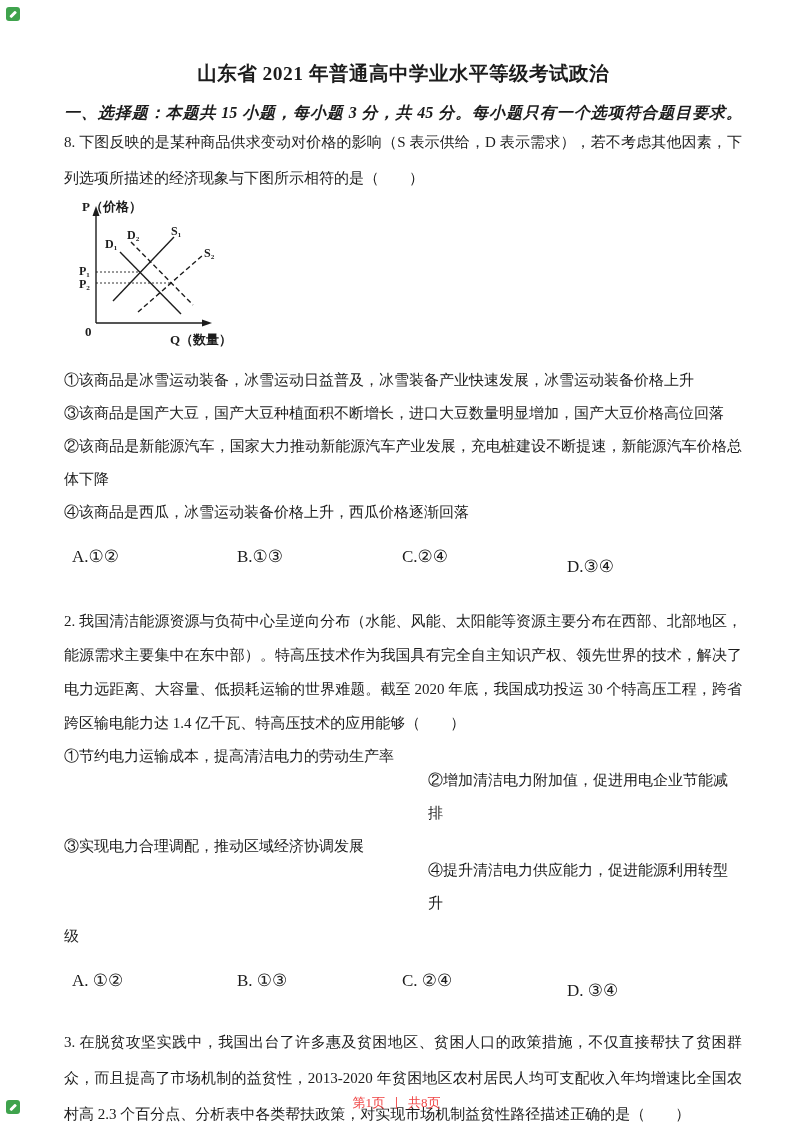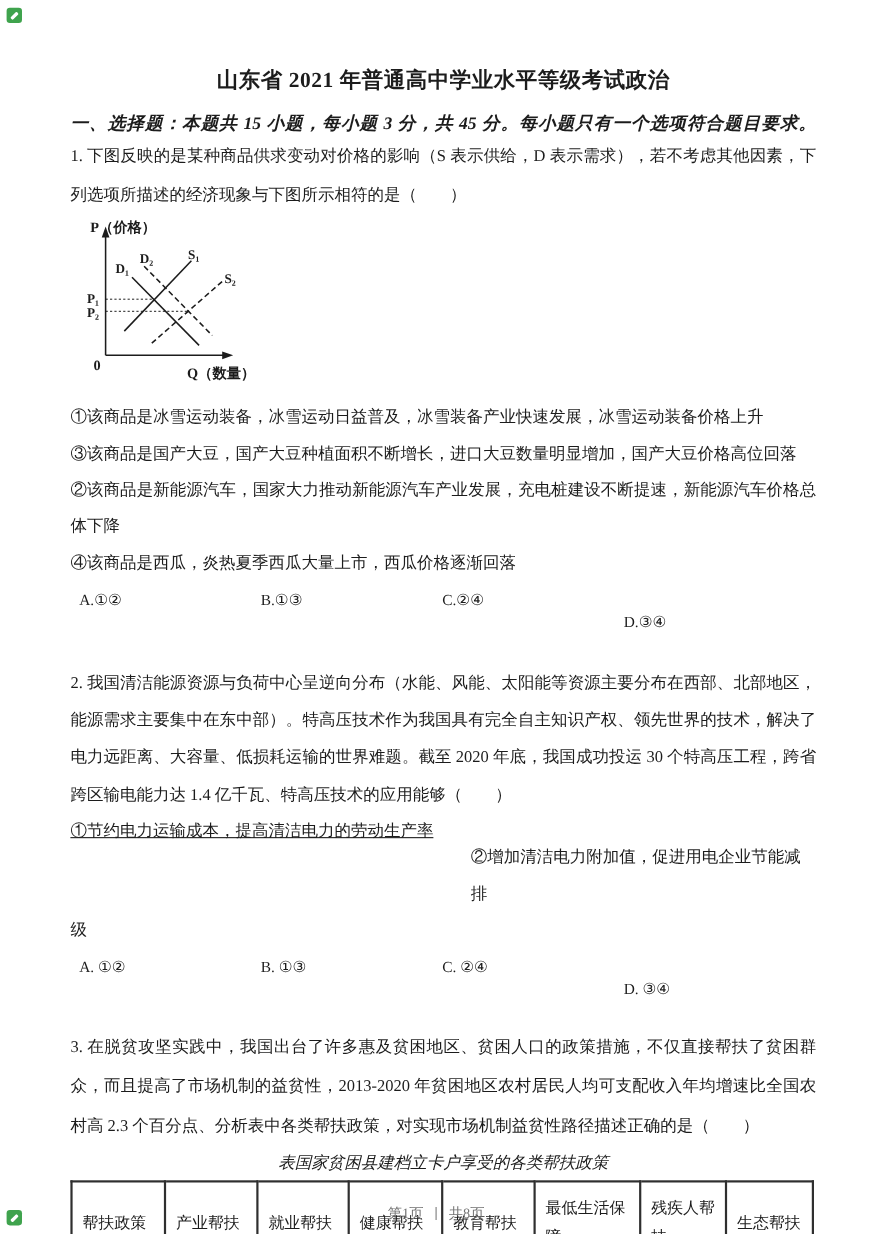--- a/index.html
+++ b/index.html
@@ -27,60 +27,60 @@
   .axis{stroke-width:1.4;}
   .dline{stroke-width:1.4;}
   .dashed{stroke-dasharray:5,3;}
   .dotted{stroke:#1c1c1c;stroke-width:0.9;stroke-dasharray:2,2;fill:none;}
   .ax-label{font-family:"Liberation Serif","DejaVu Serif",serif;font-size:13px;font-weight:bold;fill:#1c1c1c;}
   .ln-label{font-family:"Liberation Serif","DejaVu Serif",serif;font-size:12px;font-weight:bold;fill:#1c1c1c;}
 
   .opts{margin-top:14px;}
   .opts p{font-size:15px;line-height:33px;text-align:justify;}
 
-  .answers{display:flex;margin-top:4px;padding-left:8px;font-size:14px;line-height:27px;}
+  .answers{display:flex;margin-top:4px;padding-left:8px;font-size:17px;line-height:27px;align-items:center;}
   .answers span{flex:0 0 165px;}
   .answers span:last-child{flex:0 0 auto;margin-top:20px;}
 
   .optrow{display:flex;font-size:15px;line-height:33px;}
-  .optrow .l{flex:0 0 364px;text-decoration:underline;}
+  .optrow .l{flex:0 0 364px;}
   .optrow .r{flex:1 1 auto;margin-top:24px;}
   .overflow-line{font-size:15px;line-height:33px;}
 
   .q2{margin-top:24px;}
   .q3{margin-top:20px;}
 
   .tbl-caption{margin-top:4px;font-size:15px;line-height:24px;text-align:center;font-style:italic;}
   table.policy{margin-top:3px;border-collapse:collapse;table-layout:fixed;width:674px;}
   table.policy td{border:2px solid #2f2f2f;height:74px;vertical-align:middle;
         padding:0 7px 0 9px;font-size:14.5px;line-height:26px;word-break:break-all;}
 
   .pagefooter{position:absolute;left:0;right:0;top:1094px;display:flex;justify-content:center;
-        gap:10px;font-size:13px;color:#737373;font-family:"Liberation Serif","DejaVu Serif",serif;}
+        gap:10px;font-size:13px;color:#ef4444;font-family:"Liberation Serif","DejaVu Serif",serif;}
   .pagefooter .sep{font-weight:bold;}
 </style>
 </head>
 <body>
 
 <div class="page">
 
   <div class="corner-marker top">
     <span class="pencil"></span>
   </div>
   <div class="corner-marker bottom">
     <span class="pencil"></span>
   </div>
 
   <main class="content">
 
     <h1 class="title">山东省 2021 年普通高中学业水平等级考试政治</h1>
     <h2 class="section">一、选择题：本题共 15 小题，每小题 3 分，共 45 分。每小题只有一个选项符合题目要求。</h2>
 
     <section>
-      <p class="stem">1. 下图反映的是某种商品供求变动对价格的影响（S 表示供给，D 表示需求），若不考虑其他因素，下列选项所描述的经济现象与下图所示相符的是（　　）</p>
+      <p class="stem">8. 下图反映的是某种商品供求变动对价格的影响（S 表示供给，D 表示需求），若不考虑其他因素，下列选项所描述的经济现象与下图所示相符的是（　　）</p>
 
       <svg class="figure" viewBox="0 0 252 152" width="252" height="152" aria-hidden="true">
         <line class="axis" x1="30" y1="16" x2="30" y2="125"></line>
         <polygon points="30,8 26.5,18 33.5,18" fill="#1c1c1c"></polygon>
         <line class="axis" x1="30" y1="125" x2="139" y2="125"></line>
         <polygon points="146,125 136,121.5 136,128.5" fill="#1c1c1c"></polygon>
 
         <line class="dotted" x1="30" y1="74" x2="74" y2="74"></line>
         <line class="dotted" x1="30" y1="85" x2="104" y2="85"></line>
 
@@ -97,37 +97,41 @@
         <text class="ln-label" x="105" y="37">S₁</text>
         <text class="ln-label" x="138" y="59">S₂</text>
         <text class="ln-label" x="13" y="77">P₁</text>
         <text class="ln-label" x="13" y="90">P₂</text>
       </svg>
 
       <div class="opts">
         <p>①该商品是冰雪运动装备，冰雪运动日益普及，冰雪装备产业快速发展，冰雪运动装备价格上升</p>
         <p>③该商品是国产大豆，国产大豆种植面积不断增长，进口大豆数量明显增加，国产大豆价格高位回落</p>
         <p>②该商品是新能源汽车，国家大力推动新能源汽车产业发展，充电桩建设不断提速，新能源汽车价格总体下降</p>
-        <p>④该商品是西瓜，炎热夏季西瓜大量上市，西瓜价格逐渐回落</p>
+        <p>④该商品是西瓜，冰雪运动装备价格上升，西瓜价格逐渐回落</p>
       </div>
 
       <div class="answers">
         <span>A.①②</span>
         <span>B.①③</span>
         <span>C.②④</span>
         <span>D.③④</span>
       </div>
     </section>
 
     <section class="q2">
       <p class="stem2">2. 我国清洁能源资源与负荷中心呈逆向分布（水能、风能、太阳能等资源主要分布在西部、北部地区，能源需求主要集中在东中部）。特高压技术作为我国具有完全自主知识产权、领先世界的技术，解决了电力远距离、大容量、低损耗运输的世界难题。截至 2020 年底，我国成功投运 30 个特高压工程，跨省跨区输电能力达 1.4 亿千瓦、特高压技术的应用能够（　　）</p>
 
       <div class="optrow">
         <span class="l">①节约电力运输成本，提高清洁电力的劳动生产率</span>
         <span class="r">②增加清洁电力附加值，促进用电企业节能减排</span>
+      </div>
+      <div class="optrow">
+        <span class="l">③实现电力合理调配，推动区域经济协调发展</span>
+        <span class="r">④提升清洁电力供应能力，促进能源利用转型升</span>
       </div>
       <p class="overflow-line">级</p>
 
       <div class="answers">
         <span>A. ①②</span>
         <span>B. ①③</span>
         <span>C. ②④</span>
         <span>D. ③④</span>
       </div>
     </section>

